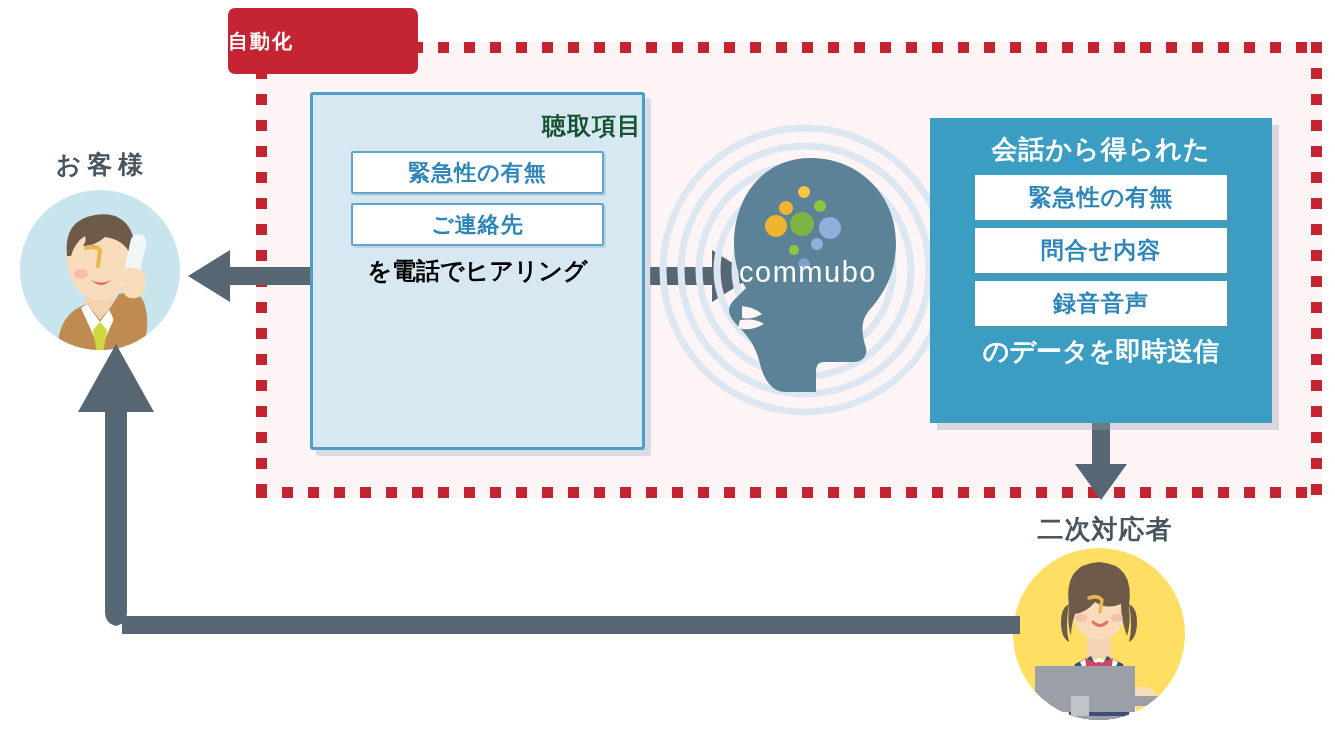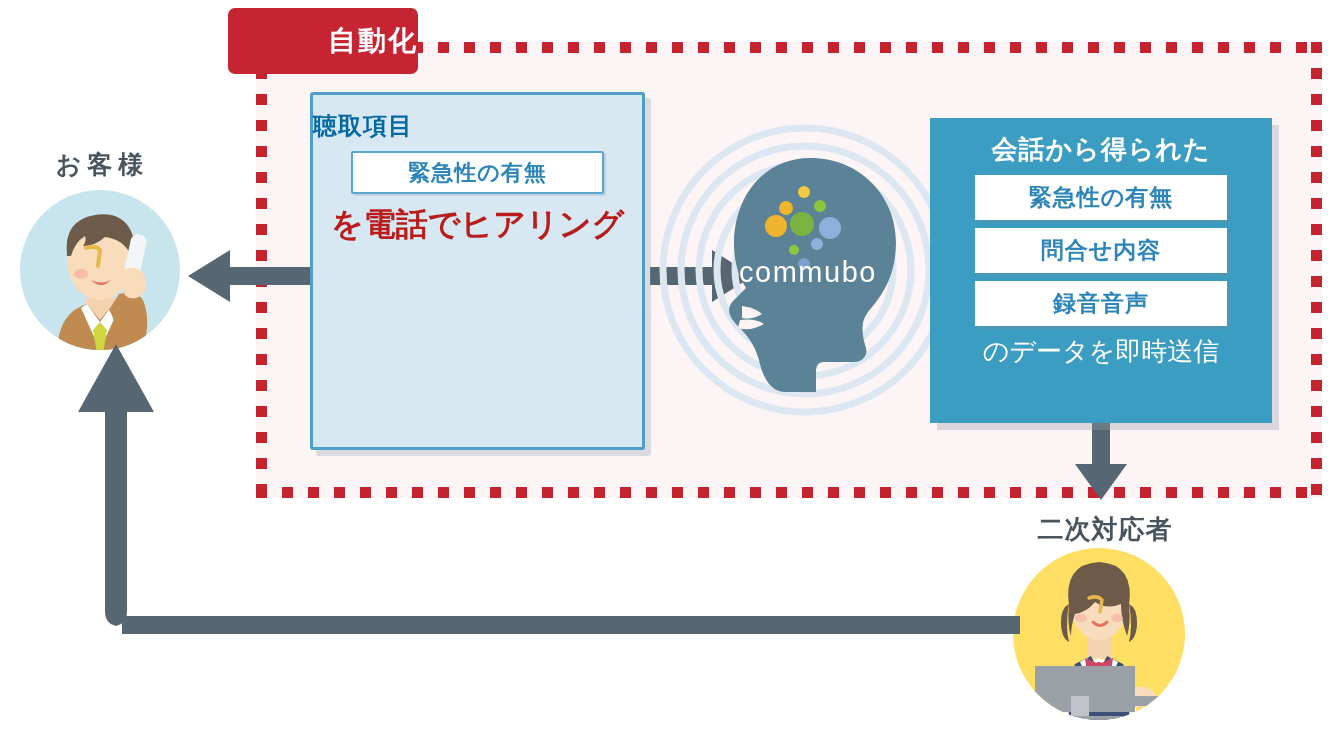--- a/index.html
+++ b/index.html
@@ -45,53 +45,53 @@
   
   #automation-tag {
     left: 228px;
     top: 8px;
     width: 190px;
     height: 66px;
     background: #c52532;
     border-radius: 7px;
     display: flex;
     align-items: center;
-    justify-content: flex-end;
+    justify-content: flex-start;
     color: #ffffff;
-    font-size: 28px;
+    font-size: 20px;
     font-weight: bold;
     letter-spacing: 2px;
     z-index: 6;
   }
 
   
   #hearing-panel {
     left: 310px;
     top: 92px;
     width: 335px;
     height: 358px;
     background: #d7e8f3;
     border: 3px solid #4d9fc9;
     border-radius: 3px;
     box-sizing: border-box;
     box-shadow: 6px 6px 0 rgba(140,160,175,0.30);
     z-index: 4;
   }
   #hearing-panel .panel-head {
-    text-align: left;
-    color: #0369a1;
+    text-align: right;
+    color: #14532d;
     font-size: 24px;
     font-weight: bold;
     margin-top: 15px;
     letter-spacing: 1px;
   }
   #hearing-panel .panel-foot {
     text-align: center;
-    color: #b91c1c;
-    font-size: 32px;
+    color: #000000;
+    font-size: 24px;
     font-weight: bold;
     margin-top: 9px;
     letter-spacing: 0px;
   }
   .hearing-item {
     margin: 9px auto 0 auto;
     width: 253px;
     height: 43px;
     background: #ffffff;
     border: 2px solid #5aa6cd;
@@ -123,21 +123,21 @@
     color: #ffffff;
     font-size: 26px;
     font-weight: bold;
     margin-top: 14px;
     letter-spacing: 1px;
   }
   #result-panel .panel-foot {
     text-align: center;
     color: #ffffff;
     font-size: 26px;
-    font-weight: normal;
+    font-weight: bold;
     margin-top: 8px;
     letter-spacing: 0px;
   }
   .result-item {
     margin: 8px auto 0 auto;
     width: 252px;
     height: 45px;
     background: #ffffff;
     display: flex;
     align-items: center;
@@ -243,20 +243,23 @@
         <path d="M104 104 q22 -6 26 12 q6 22 -4 44 h-30 q8 -26 -2 -40 z" fill="#c08b51"></path>
         <path d="M112 78 q18 -2 19 14 q1 13 -10 16 q-12 2 -14 -10 q-2 -16 5 -20 z" fill="#f8dcbb"></path>
       </g>
     </svg>
   </div>
 
   <div class="abs" id="hearing-panel">
     <div class="panel-head">聴取項目</div>
     <div class="hearing-item">
       <span>緊急性の有無</span>
+    </div>
+    <div class="hearing-item">
+      <span>ご連絡先</span>
     </div>
     <div class="panel-foot">を電話でヒアリング</div>
   </div>
 
   <svg class="arrow-svg" style="left:186px;top:248px;" width="140" height="56" viewBox="0 0 140 56" xmlns="http://www.w3.org/2000/svg">
     <path d="M140 19 H44 V2 L2 28 L44 54 V37 H140 Z" fill="#566672"></path>
   </svg>
 
   <svg class="arrow-svg" style="left:650px;top:248px;" width="105" height="56" viewBox="0 0 105 56" xmlns="http://www.w3.org/2000/svg">
     <path d="M0 19 H62 V2 L103 28 L62 54 V37 H0 Z" fill="#566672"></path>

